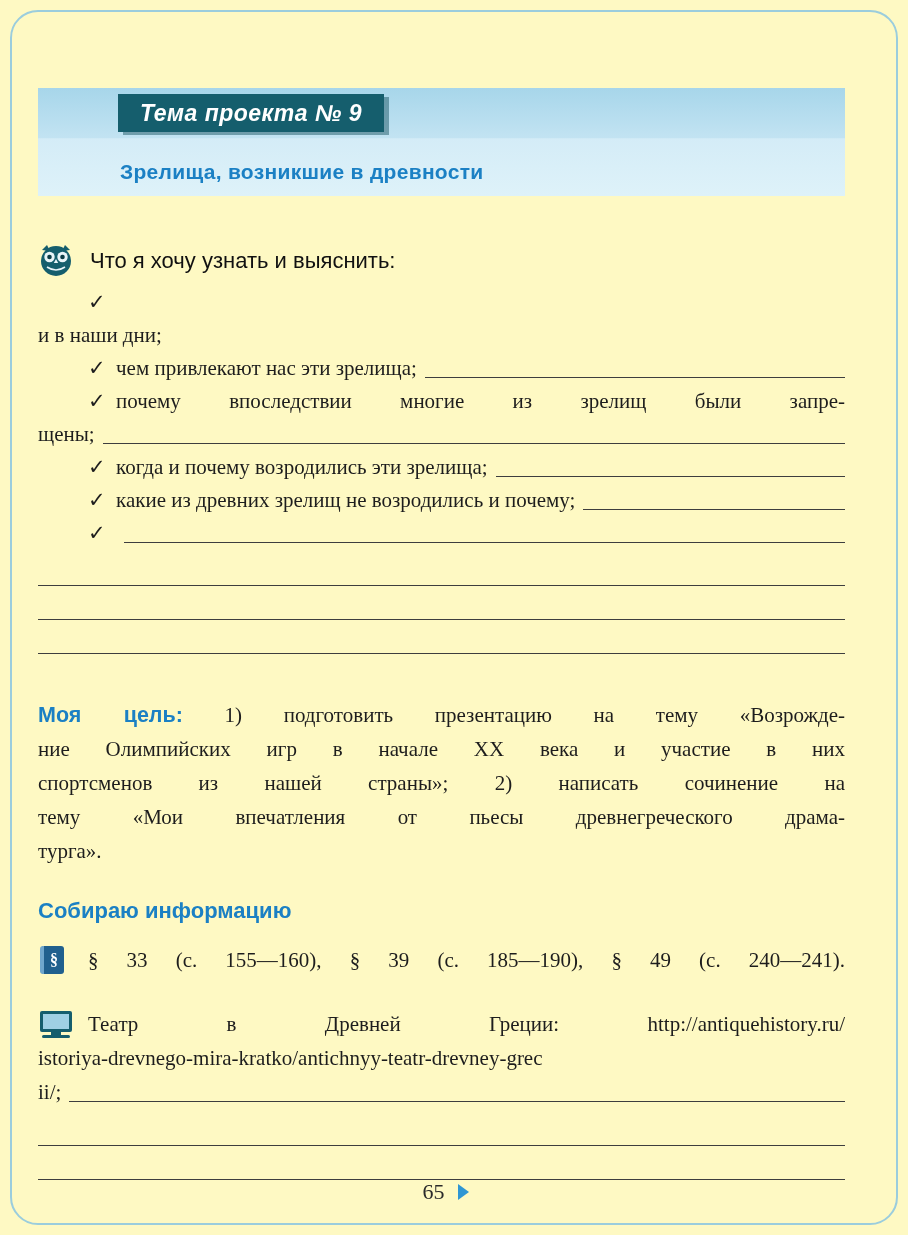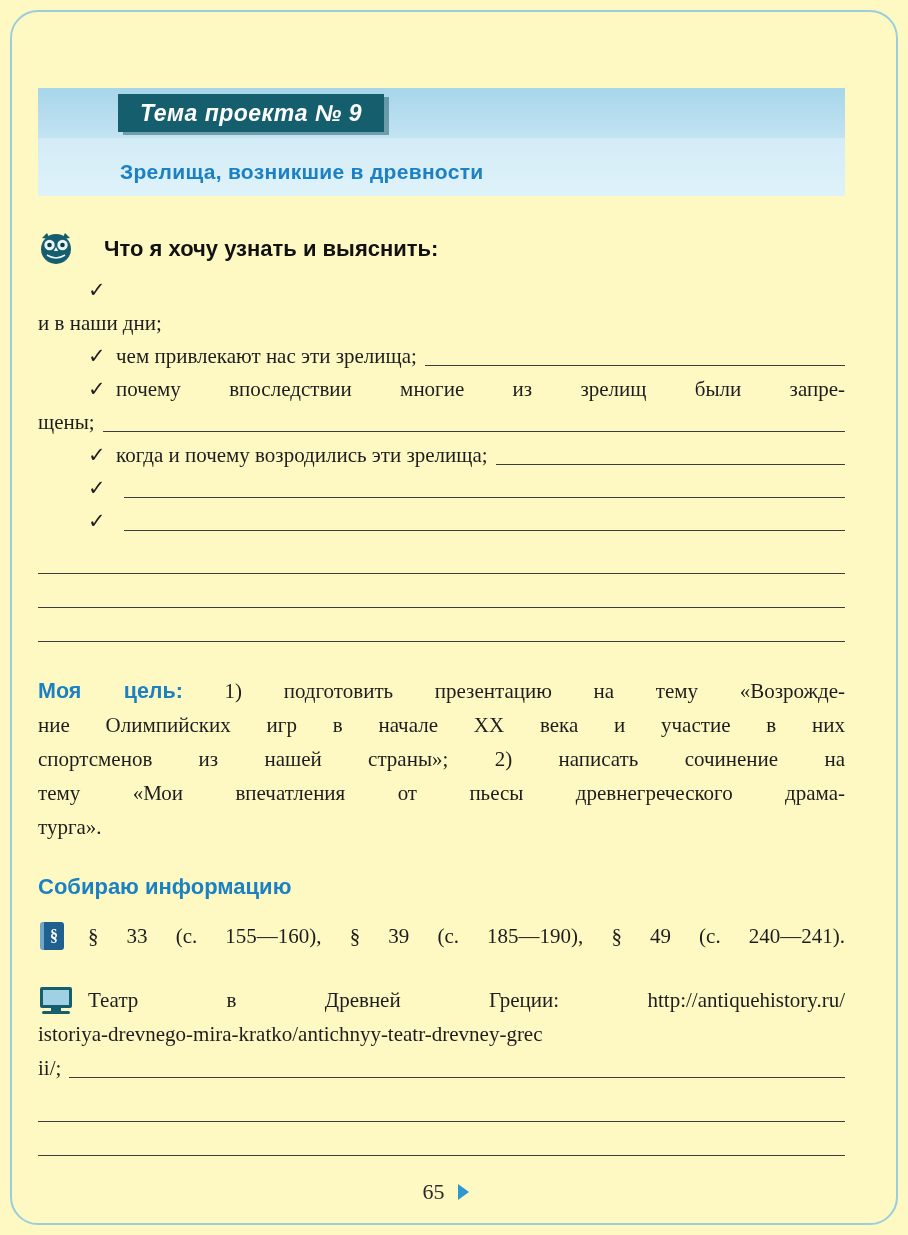--- a/index.html
+++ b/index.html
@@ -43,24 +43,24 @@
   .page-title {
     position:absolute; left:82px; bottom:12px;
     color:#1b80c4;
     font-family:"Liberation Sans", sans-serif;
     font-weight:bold; font-size:21px;
     letter-spacing:0.3px;
   }
 
   
   .head-row {
-    display:flex; align-items:center; gap:30px;
-    margin-top:36px;
-    font-family:"Liberation Sans", sans-serif;
-    font-weight:bold; font-size:22px; color:#111;
+    display:flex; align-items:center; gap:16px;
+    margin-top:48px;
+    font-family:"Liberation Sans", sans-serif;
+    font-weight:normal; font-size:22px; color:#111;
   }
   .blue-head {
     margin-top:30px;
     font-family:"Liberation Sans", sans-serif;
     font-weight:bold; font-size:22px;
     color:#1b80c4;
   }
 
   
   .list { margin-top:8px; font-size:21px; line-height:33px; }
@@ -71,21 +71,21 @@
   .fline { display:flex; }
   .fline .txt { white-space:pre; }
   .fill { flex:1; position:relative; }
   .fill::after {
     content:""; position:absolute; left:8px; right:0; bottom:7px;
     border-bottom:1.7px solid #3e3e3e;
   }
   .rules { margin-top:2px; }
   .rule { height:34px; border-bottom:1.7px solid #3e3e3e; }
 
-  .goal { margin-top:32px; font-size:21px; line-height:34px; }
+  .goal { margin-top:44px; font-size:21px; line-height:34px; }
   .goal-label {
     color:#1b80c4; font-weight:bold;
     font-family:"Liberation Sans", sans-serif;
     font-size:21.5px;
   }
 
   .refs-row { position:relative; margin-top:20px; padding-left:50px; font-size:21px; line-height:33px; }
   .refs-row .ref-icon { position:absolute; left:2px; top:2px; }
   .web { margin-top:30px; font-size:21px; line-height:34px; }
   .web .first { position:relative; padding-left:50px; }
@@ -171,20 +171,21 @@
         <div class="line il1 fline">
             <span class="check">✓</span>
             <span class="txt">когда и почему возродились эти зрелища;</span>
             <span class="fill"></span>
           </div>
       </div>
 
       <div>
         <div class="line il1 fline">
             <span class="check">✓</span>
+            <span class="txt">какие из древних зрелищ не возродились и почему;</span>
             <span class="fill"></span>
           </div>
       </div>
 
       <div>
         <div class="line il1 fline">
             <span class="check">✓</span>
             <span class="fill"></span>
           </div>
       </div>

